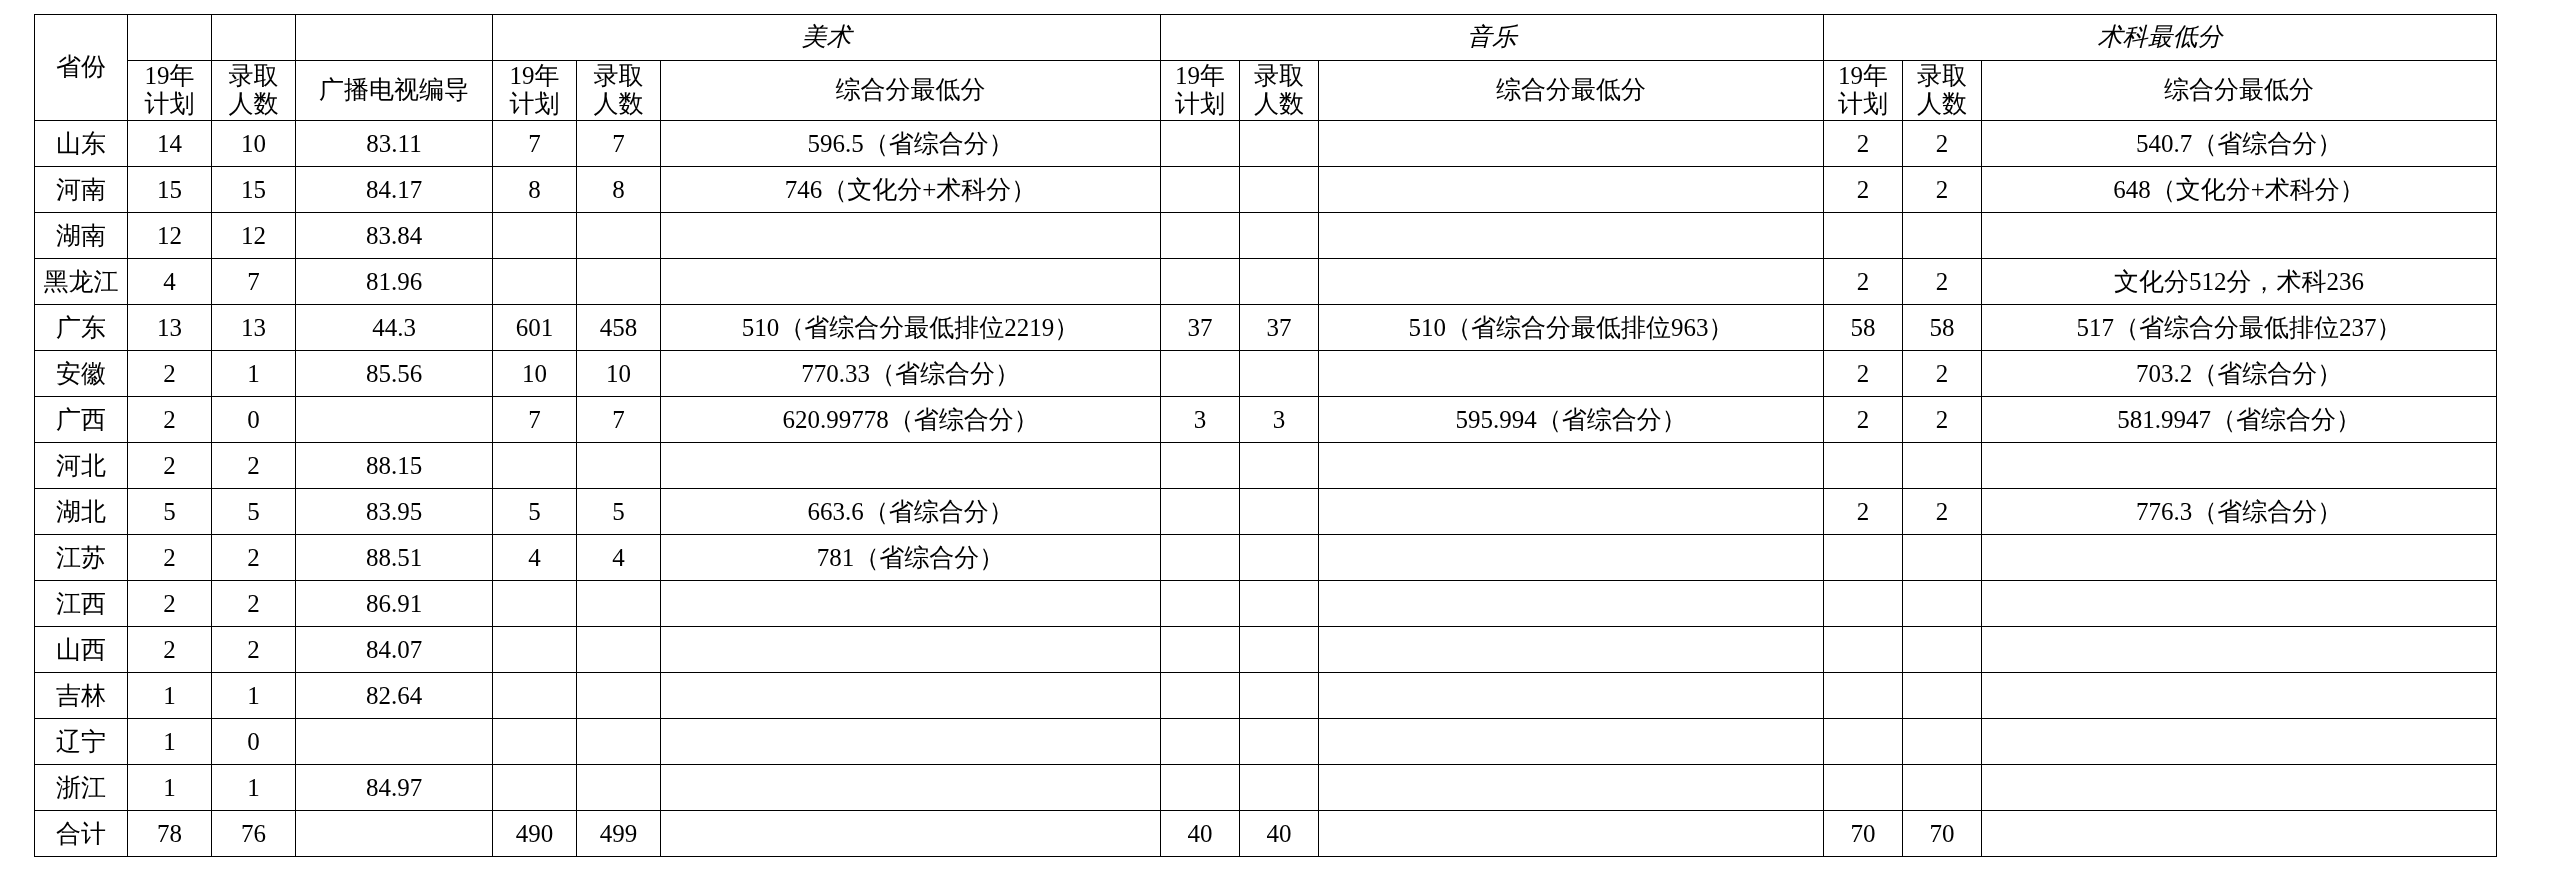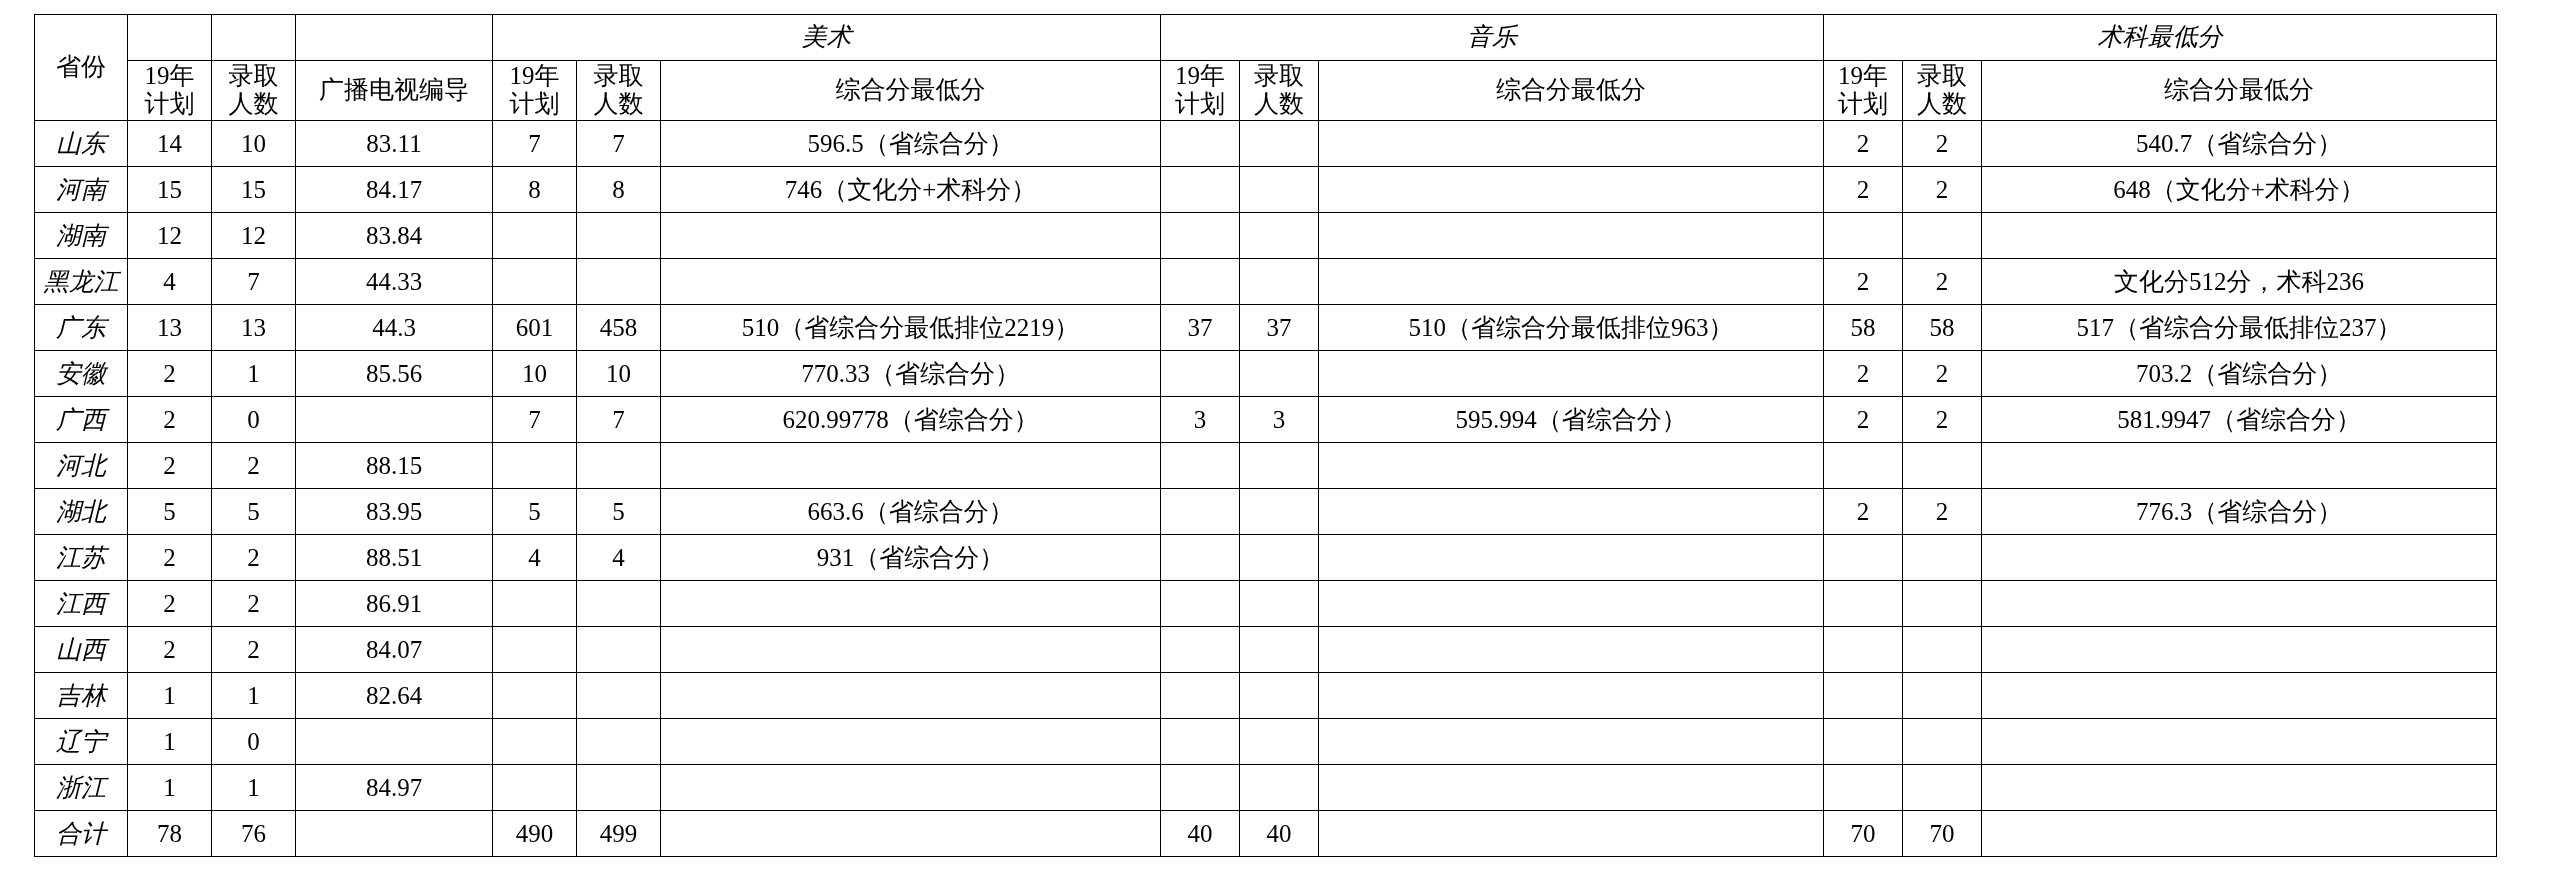--- a/index.html
+++ b/index.html
@@ -65,21 +65,20 @@
     padding: 0 1.7px;
   }
   .hdr-two-line {
     font-size: 24px;
     line-height: 1.08;
     white-space: normal;
     padding: 0 1.7px;
   }
   .prov-cell {
     font-size: 25px;
-    font-style: italic;
   }
   .blank { }
   .total-row td { font-size: 25px; }
 </style>
 </head>
 <body>
 
 <div class="sheet">
   <table class="grid">
     <colgroup>
@@ -168,21 +167,21 @@
         <td></td>
         <td></td>
         <td></td>
         <td></td>
         <td></td>
       </tr>
       <tr>
         <td class="prov-cell">黑龙江</td>
         <td>4</td>
         <td>7</td>
-        <td>44.33</td>
+        <td>81.96</td>
         <td></td>
         <td></td>
         <td></td>
         <td></td>
         <td></td>
         <td></td>
         <td>2</td>
         <td>2</td>
         <td>文化分512分，术科236</td>
       </tr>
@@ -261,21 +260,21 @@
         <td>2</td>
         <td>776.3（省综合分）</td>
       </tr>
       <tr>
         <td class="prov-cell">江苏</td>
         <td>2</td>
         <td>2</td>
         <td>88.51</td>
         <td>4</td>
         <td>4</td>
-        <td>931（省综合分）</td>
+        <td>781（省综合分）</td>
         <td></td>
         <td></td>
         <td></td>
         <td></td>
         <td></td>
         <td></td>
       </tr>
       <tr>
         <td class="prov-cell">江西</td>
         <td>2</td>

